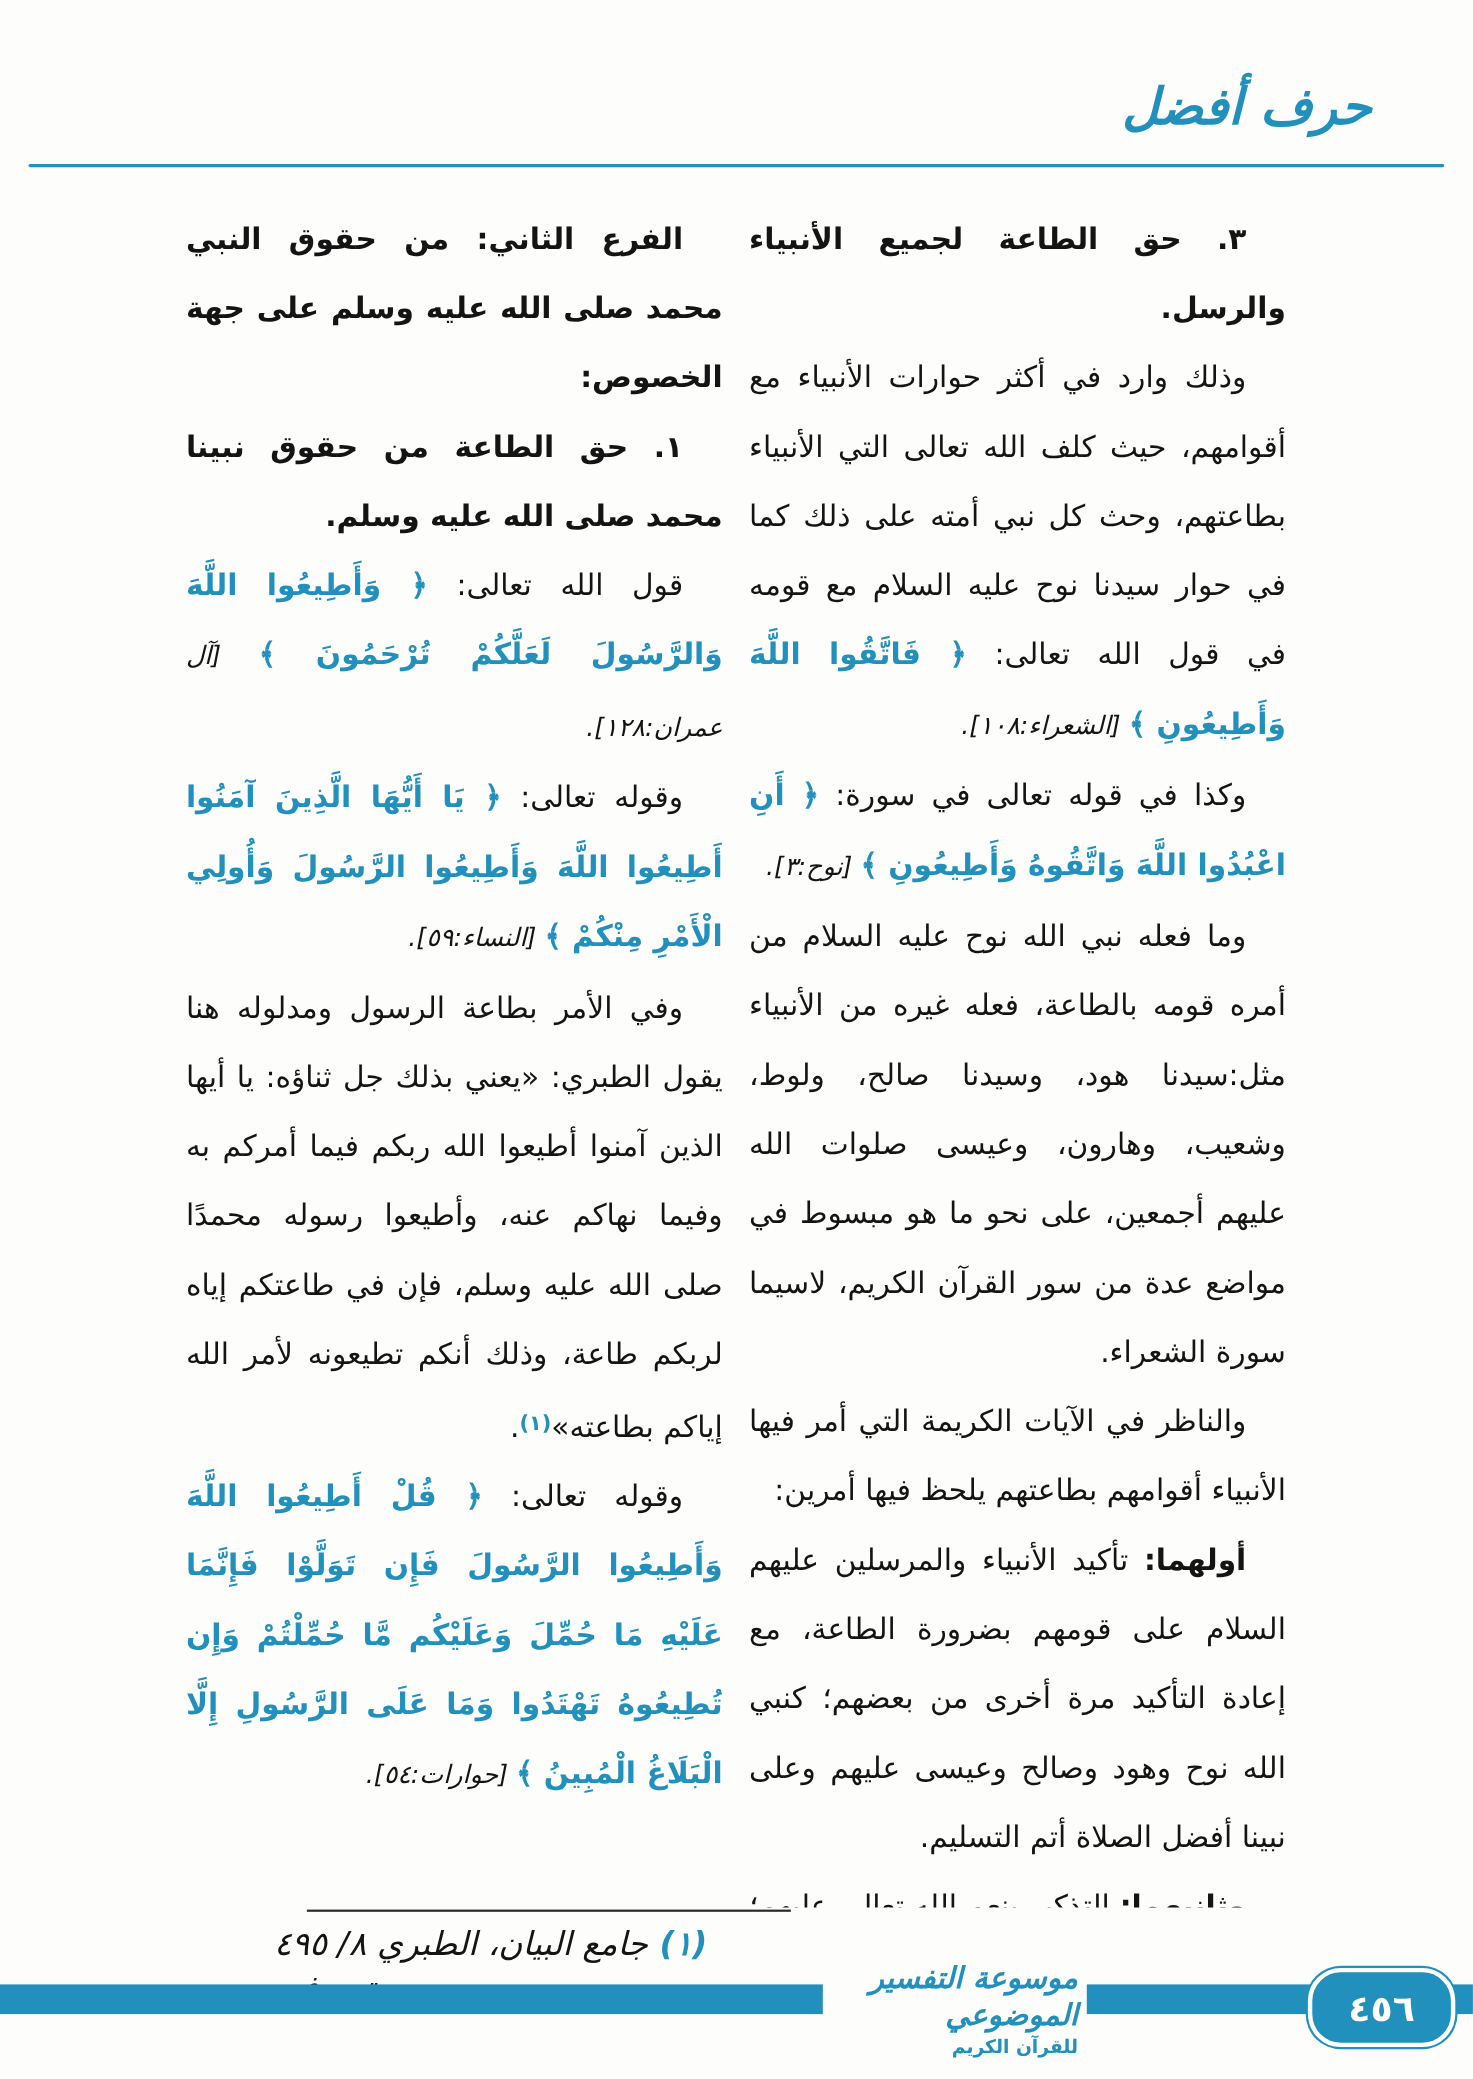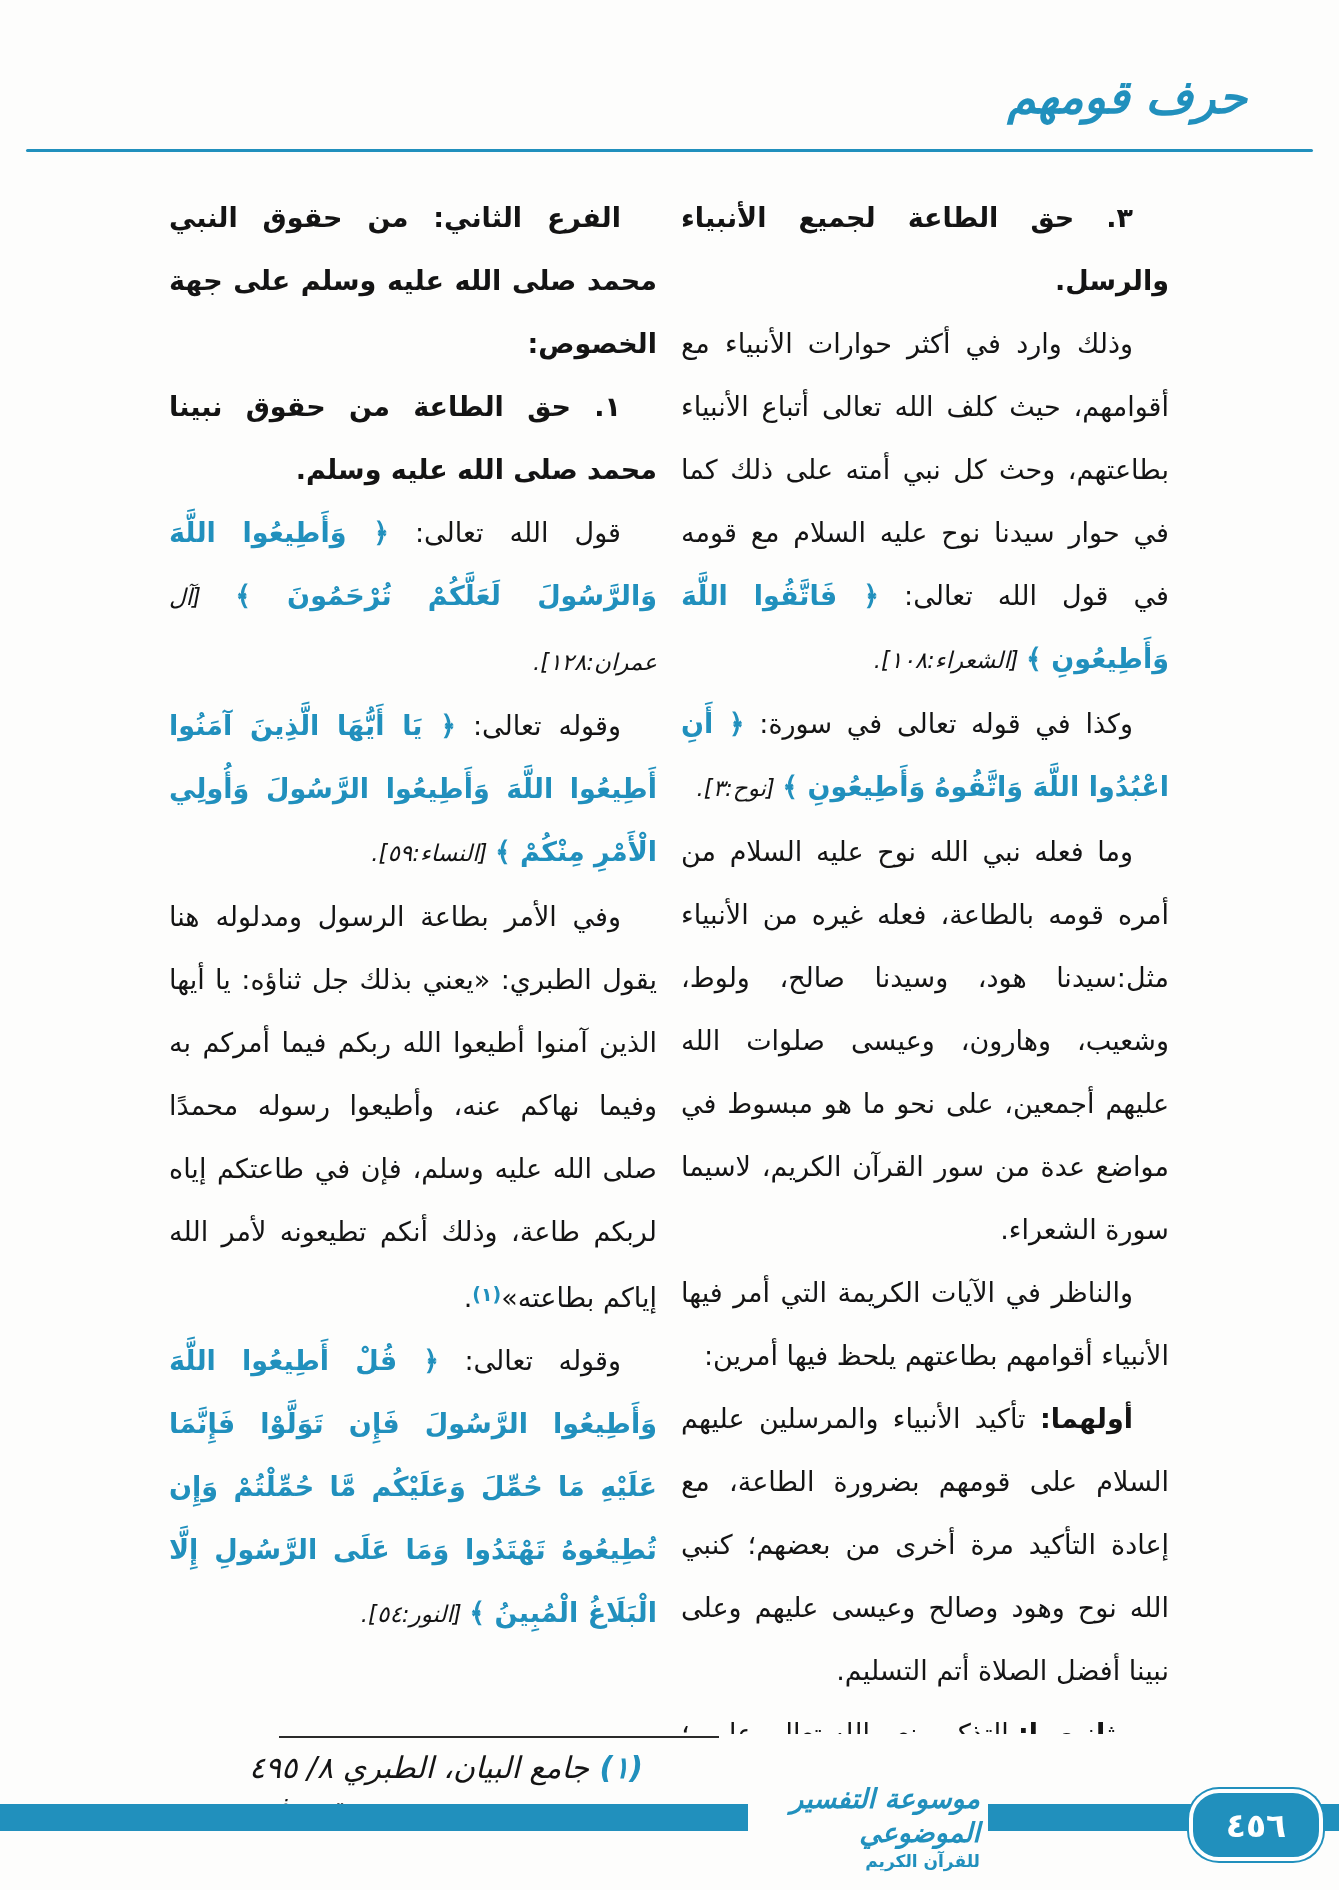--- a/index.html
+++ b/index.html
@@ -119,41 +119,41 @@
     font-size:33px;
     font-weight:bold;
     letter-spacing:2px;
   }
 </style>
 </head>
 <body>
 
 <div class="page">
 
-  <div class="chapter-title">حرف قومهم</div>
+  <div class="chapter-title">حرف أفضل</div>
 
   <div class="header-rule"></div>
 
   <main class="content">
     <section class="column" id="col-right">
         <p class="para bold"><span class="seg-bold">٣. حق الطاعة لجميع الأنبياء والرسل.</span></p>
-        <p class="para"><span class="seg-normal">وذلك وارد في أكثر حوارات الأنبياء مع أقوامهم، حيث كلف الله تعالى أتباع الأنبياء بطاعتهم، وحث كل نبي أمته على ذلك كما في حوار سيدنا نوح عليه السلام مع قومه في قول الله تعالى: </span><span class="seg-quran">﴿ فَاتَّقُوا اللَّهَ وَأَطِيعُونِ ﴾</span><span class="seg-ref"> [الشعراء:١٠٨].</span></p>
+        <p class="para"><span class="seg-normal">وذلك وارد في أكثر حوارات الأنبياء مع أقوامهم، حيث كلف الله تعالى التي الأنبياء بطاعتهم، وحث كل نبي أمته على ذلك كما في حوار سيدنا نوح عليه السلام مع قومه في قول الله تعالى: </span><span class="seg-quran">﴿ فَاتَّقُوا اللَّهَ وَأَطِيعُونِ ﴾</span><span class="seg-ref"> [الشعراء:١٠٨].</span></p>
         <p class="para"><span class="seg-normal">وكذا في قوله تعالى في سورة: </span><span class="seg-quran">﴿ أَنِ اعْبُدُوا اللَّهَ وَاتَّقُوهُ وَأَطِيعُونِ ﴾</span><span class="seg-ref"> [نوح:٣].</span></p>
         <p class="para"><span class="seg-normal">وما فعله نبي الله نوح عليه السلام من أمره قومه بالطاعة، فعله غيره من الأنبياء مثل:سيدنا هود، وسيدنا صالح، ولوط، وشعيب، وهارون، وعيسى صلوات الله عليهم أجمعين، على نحو ما هو مبسوط في مواضع عدة من سور القرآن الكريم، لاسيما سورة الشعراء.</span></p>
         <p class="para"><span class="seg-normal">والناظر في الآيات الكريمة التي أمر فيها الأنبياء أقوامهم بطاعتهم يلحظ فيها أمرين:</span></p>
         <p class="para"><span class="seg-bold">أولهما:</span><span class="seg-normal"> تأكيد الأنبياء والمرسلين عليهم السلام على قومهم بضرورة الطاعة، مع إعادة التأكيد مرة أخرى من بعضهم؛ كنبي الله نوح وهود وصالح وعيسى عليهم وعلى نبينا أفضل الصلاة أتم التسليم.</span></p>
         <p class="para"><span class="seg-bold">وثانيهما:</span><span class="seg-normal"> التذكير بنعم الله تعالى عليهم؛ كنعم الأمن، وسعة الرزق، والبسط في العمر والمال، والربط بين الطاعة وبين الفلاح والخير.</span></p>
       </section>
     <section class="column" id="col-left">
         <p class="para bold"><span class="seg-bold">الفرع الثاني:</span><span class="seg-bold"> من حقوق النبي محمد صلى الله عليه وسلم على جهة الخصوص:</span></p>
         <p class="para bold"><span class="seg-bold">١. حق الطاعة من حقوق نبينا محمد صلى الله عليه وسلم.</span></p>
         <p class="para"><span class="seg-normal">قول الله تعالى: </span><span class="seg-quran">﴿ وَأَطِيعُوا اللَّهَ وَالرَّسُولَ لَعَلَّكُمْ تُرْحَمُونَ ﴾</span><span class="seg-ref"> [آل عمران:١٢٨].</span></p>
         <p class="para"><span class="seg-normal">وقوله تعالى: </span><span class="seg-quran">﴿ يَا أَيُّهَا الَّذِينَ آمَنُوا أَطِيعُوا اللَّهَ وَأَطِيعُوا الرَّسُولَ وَأُولِي الْأَمْرِ مِنْكُمْ ﴾</span><span class="seg-ref"> [النساء:٥٩].</span></p>
         <p class="para"><span class="seg-normal">وفي الأمر بطاعة الرسول ومدلوله هنا يقول الطبري: «يعني بذلك جل ثناؤه: يا أيها الذين آمنوا أطيعوا الله ربكم فيما أمركم به وفيما نهاكم عنه، وأطيعوا رسوله محمدًا صلى الله عليه وسلم، فإن في طاعتكم إياه لربكم طاعة، وذلك أنكم تطيعونه لأمر الله إياكم بطاعته»</span><span class="seg-fnref">(١)</span><span class="seg-normal">.</span></p>
-        <p class="para"><span class="seg-normal">وقوله تعالى: </span><span class="seg-quran">﴿ قُلْ أَطِيعُوا اللَّهَ وَأَطِيعُوا الرَّسُولَ فَإِن تَوَلَّوْا فَإِنَّمَا عَلَيْهِ مَا حُمِّلَ وَعَلَيْكُم مَّا حُمِّلْتُمْ وَإِن تُطِيعُوهُ تَهْتَدُوا وَمَا عَلَى الرَّسُولِ إِلَّا الْبَلَاغُ الْمُبِينُ ﴾</span><span class="seg-ref"> [النور:٥٤].</span></p>
+        <p class="para"><span class="seg-normal">وقوله تعالى: </span><span class="seg-quran">﴿ قُلْ أَطِيعُوا اللَّهَ وَأَطِيعُوا الرَّسُولَ فَإِن تَوَلَّوْا فَإِنَّمَا عَلَيْهِ مَا حُمِّلَ وَعَلَيْكُم مَّا حُمِّلْتُمْ وَإِن تُطِيعُوهُ تَهْتَدُوا وَمَا عَلَى الرَّسُولِ إِلَّا الْبَلَاغُ الْمُبِينُ ﴾</span><span class="seg-ref"> [حوارات:٥٤].</span></p>
       </section>
   </main>
 
   <div class="footnote-area">
     <div class="footnote-rule"></div>
     <p class="footnote" id="footnote"><span class="seg-fnmark">(١) </span><span class="seg-normal">جامع البيان، الطبري ٨/ ٤٩٥ بتصرف.</span></p>
   </div>
 
   <div class="footer-band"></div>
 

